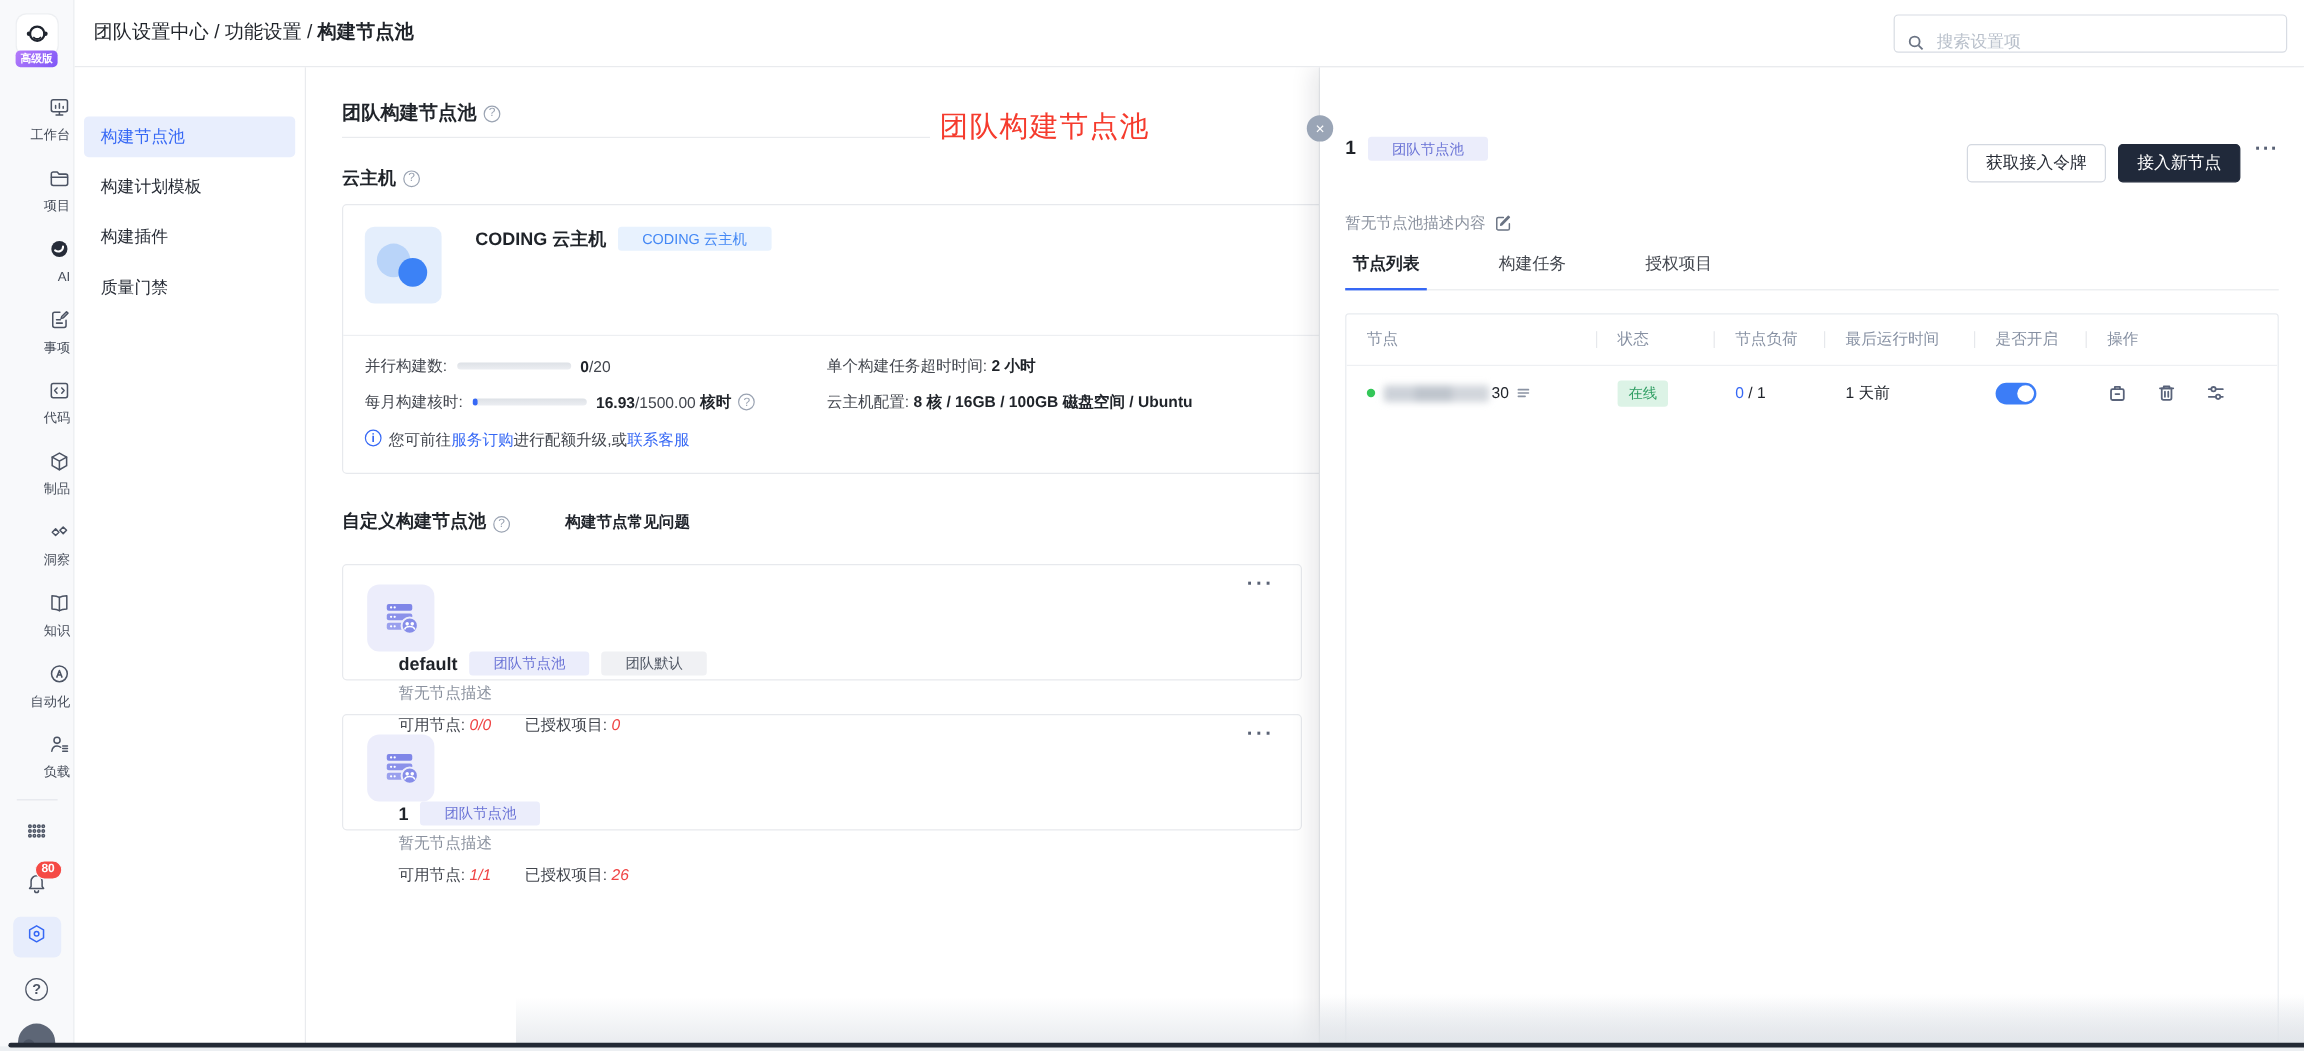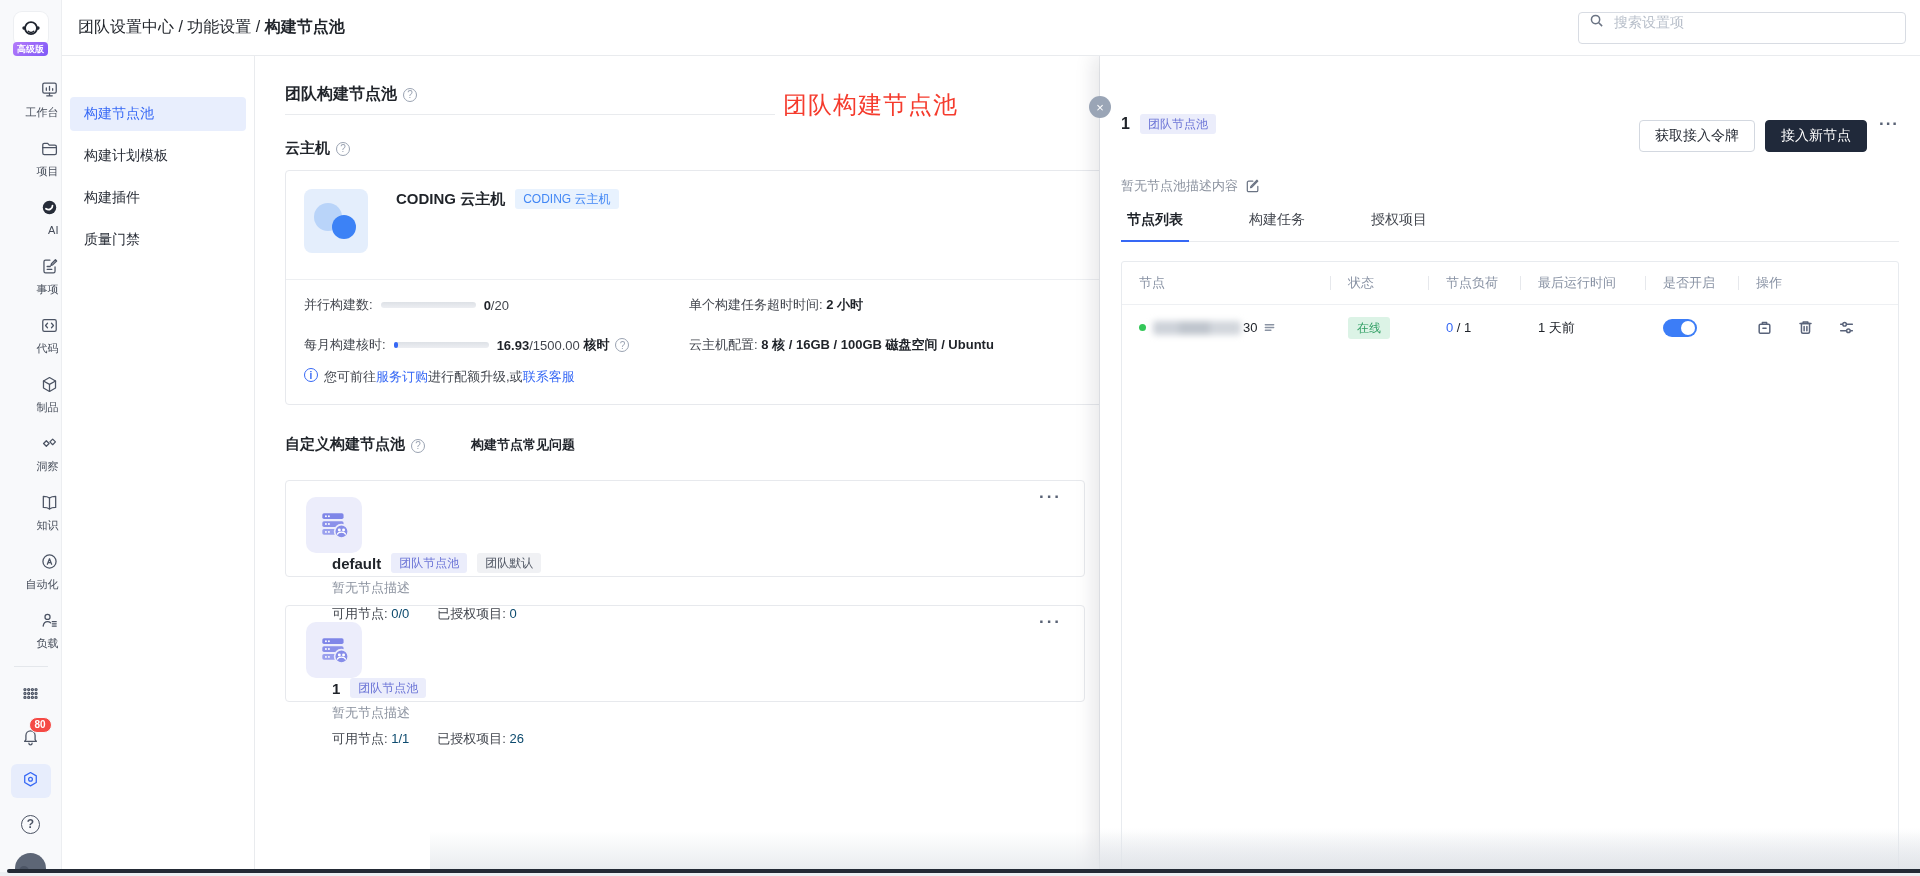--- a/index.html
+++ b/index.html
@@ -23,21 +23,21 @@
   .util-btn.selected svg{stroke:#3668f5;}
   .badge-count{position:absolute;top:-4px;left:18px;background:#f54a45;color:#fff;font-size:10px;font-weight:700;line-height:14px;padding:0 5px;border-radius:8px;border:1px solid #f8f9fb;}
   .avatar{width:31px;height:31px;border-radius:50%;background:#5d6676;margin-top:12px;position:relative;overflow:hidden;cursor:pointer;}
   .avatar::after{content:"";position:absolute;left:4px;top:13px;width:10px;height:10px;border-radius:50%;background:#4c5565;}
   .qhelp{width:19px;height:19px;border:1.6px solid #4c5464;border-radius:50%;display:flex;align-items:center;justify-content:center;color:#4c5464;font-size:12px;font-weight:700;}
 
   
   .topbar{position:absolute;left:62px;top:0;right:0;height:56px;background:#fff;border-bottom:1px solid #e9ebee;z-index:30;display:flex;align-items:center;}
   .crumbs{margin-left:16px;font-size:16px;color:#1f2329;}
   .crumbs .cur{font-weight:700;}
-  .searchbox{position:absolute;right:14px;top:12px;width:328px;height:32px;border:1px solid #d8dce3;border-radius:4px;display:flex;align-items:flex-start;padding:0 10px;background:#fff;}
+  .searchbox{position:absolute;right:14px;top:12px;width:328px;height:32px;border:1px solid #d8dce3;border-radius:4px;display:flex;align-items:flex-end;padding:0 10px;background:#fff;}
   .searchbox svg{width:15px;height:15px;stroke:#6a7383;stroke-width:1.6;fill:none;flex:none;}
   .searchbox input{border:none;outline:none;margin-left:8px;font-size:14px;width:100%;color:#20242b;background:transparent;}
   .searchbox input::placeholder{color:#b9c0cb;}
 
   
   .snav{position:absolute;left:62px;top:56px;bottom:0;width:193px;background:#fff;border-right:1px solid #e9ebee;z-index:20;padding-top:41px;}
   .snav-item{height:34px;margin:0 8px 8px;display:flex;align-items:center;padding-left:14px;font-size:14px;color:#272c36;border-radius:4px;cursor:pointer;}
   .snav-item.active{background:#e8eefd;color:#3668f5;}
 
   
@@ -49,47 +49,47 @@
   .sub-head{margin-top:24px;display:flex;align-items:center;font-size:15px;font-weight:700;color:#1f2329;}
 
   .cloud-card{margin-top:12px;width:830px;border:1px solid #e7e9ed;border-radius:4px;padding:18px;}
   .cc-top{display:flex;}
   .cloud-ic{width:64px;height:64px;border-radius:8px;background:#e4eefc;flex:none;position:relative;overflow:hidden;}
   .cloud-ic .c1{position:absolute;left:10px;top:14px;width:28px;height:28px;border-radius:50%;background:#b9d4f9;}
   .cloud-ic .c2{position:absolute;left:28px;top:26px;width:24px;height:24px;border-radius:50%;background:#3c82f6;}
   .cc-body{margin-left:28px;min-width:0;}
   .cc-title-row{display:flex;align-items:center;}
   .cc-title{font-size:15px;font-weight:700;color:#1f2329;}
-  .tag{font-size:12px;line-height:20px;padding:0 8px;border-radius:3px;margin-left:10px;white-space:nowrap;}
+  .tag{font-size:12px;line-height:20px;padding:0 20px;border-radius:3px;margin-left:10px;white-space:nowrap;}
   .tag-blue{background:#e8f2fe;color:#4287f5;}
   .tag-indigo{background:#ebedfb;color:#6a73d6;}
   .tag-gray{background:#f0f1f4;color:#4f5663;}
   .cc-desc{margin-top:10px;font-size:13px;color:#42464e;white-space:nowrap;overflow:hidden;width:700px;}
   .cc-divider{border-top:1px solid #edeff2;margin:26px -18px 0;}
-  .cc-stats{margin-top:16px;display:grid;grid-template-columns:385px 1fr;row-gap:22px;font-size:13px;color:#42464e;}
+  .cc-stats{margin-top:16px;display:grid;grid-template-columns:385px 1fr;row-gap:12px;font-size:13px;color:#42464e;}
   .stat{display:flex;align-items:center;}
   .stat b{color:#1f2329;}
   .bar{width:95px;height:6px;border-radius:3px;background:linear-gradient(180deg,#dde1e6,#eceef2);margin:0 8px;position:relative;flex:none;}
   .bar .fill{position:absolute;left:0;top:0;height:6px;border-radius:3px;background:#3668f5;}
   .notice{margin-top:14px;font-size:13px;color:#42464e;display:flex;align-items:flex-start;}
   .icircle{width:14px;height:14px;border:1px solid #3668f5;border-radius:50%;color:#3668f5;font-size:10px;display:inline-flex;align-items:center;justify-content:center;margin-right:6px;font-style:normal;flex:none;}
   .icircle::before{content:"i";font-weight:700;}
   .link{color:#3668f5;cursor:pointer;}
 
   .custom-head{margin-top:30px;display:flex;align-items:baseline;}
   .faq{margin-left:46px;font-size:13px;font-weight:700;color:#20242b;cursor:pointer;}
 
   .pool-card{margin-top:26px;width:800px;height:97px;border:1px solid #e7e9ed;border-radius:4px;padding:16px 20px;display:flex;position:relative;flex-direction:column;}
   .pool-ic{width:56px;height:56px;border-radius:10px;background:#ecedfb;flex:none;display:flex;align-items:center;justify-content:center;position:relative;}
   .pool-body{margin-left:26px;}
   .pool-title-row{display:flex;align-items:center;}
   .pool-name{font-size:15px;font-weight:700;color:#1f2329;}
   .pool-desc{font-size:13px;color:#8a919e;margin-top:6px;}
   .pool-stats{font-size:13px;color:#42464e;margin-top:8px;}
-  .pool-stats .v{color:#0c4a6e;}
+  .pool-stats .v{color:#ef4444;font-style:italic;}
   .pool-stats .gap{display:inline-block;width:28px;}
   .more-dots{position:absolute;right:22px;top:6px;color:#596275;font-size:17px;letter-spacing:2px;cursor:pointer;font-weight:700;}
   .more-dots::before{content:"···";}
 
   
   .annotation{position:absolute;left:775px;top:82px;width:330px;height:46px;background:#fff;z-index:15;display:flex;align-items:center;}
   .annotation span{font-size:24px;color:#f53b2d;letter-spacing:1px;padding-left:8px;white-space:nowrap;}
 
   
   .panel{position:absolute;left:1100px;top:56px;right:0;bottom:0;background:#fff;z-index:25;box-shadow:-7px 0 18px rgba(16,24,40,.10),-1px 0 0 #eceef1;}

